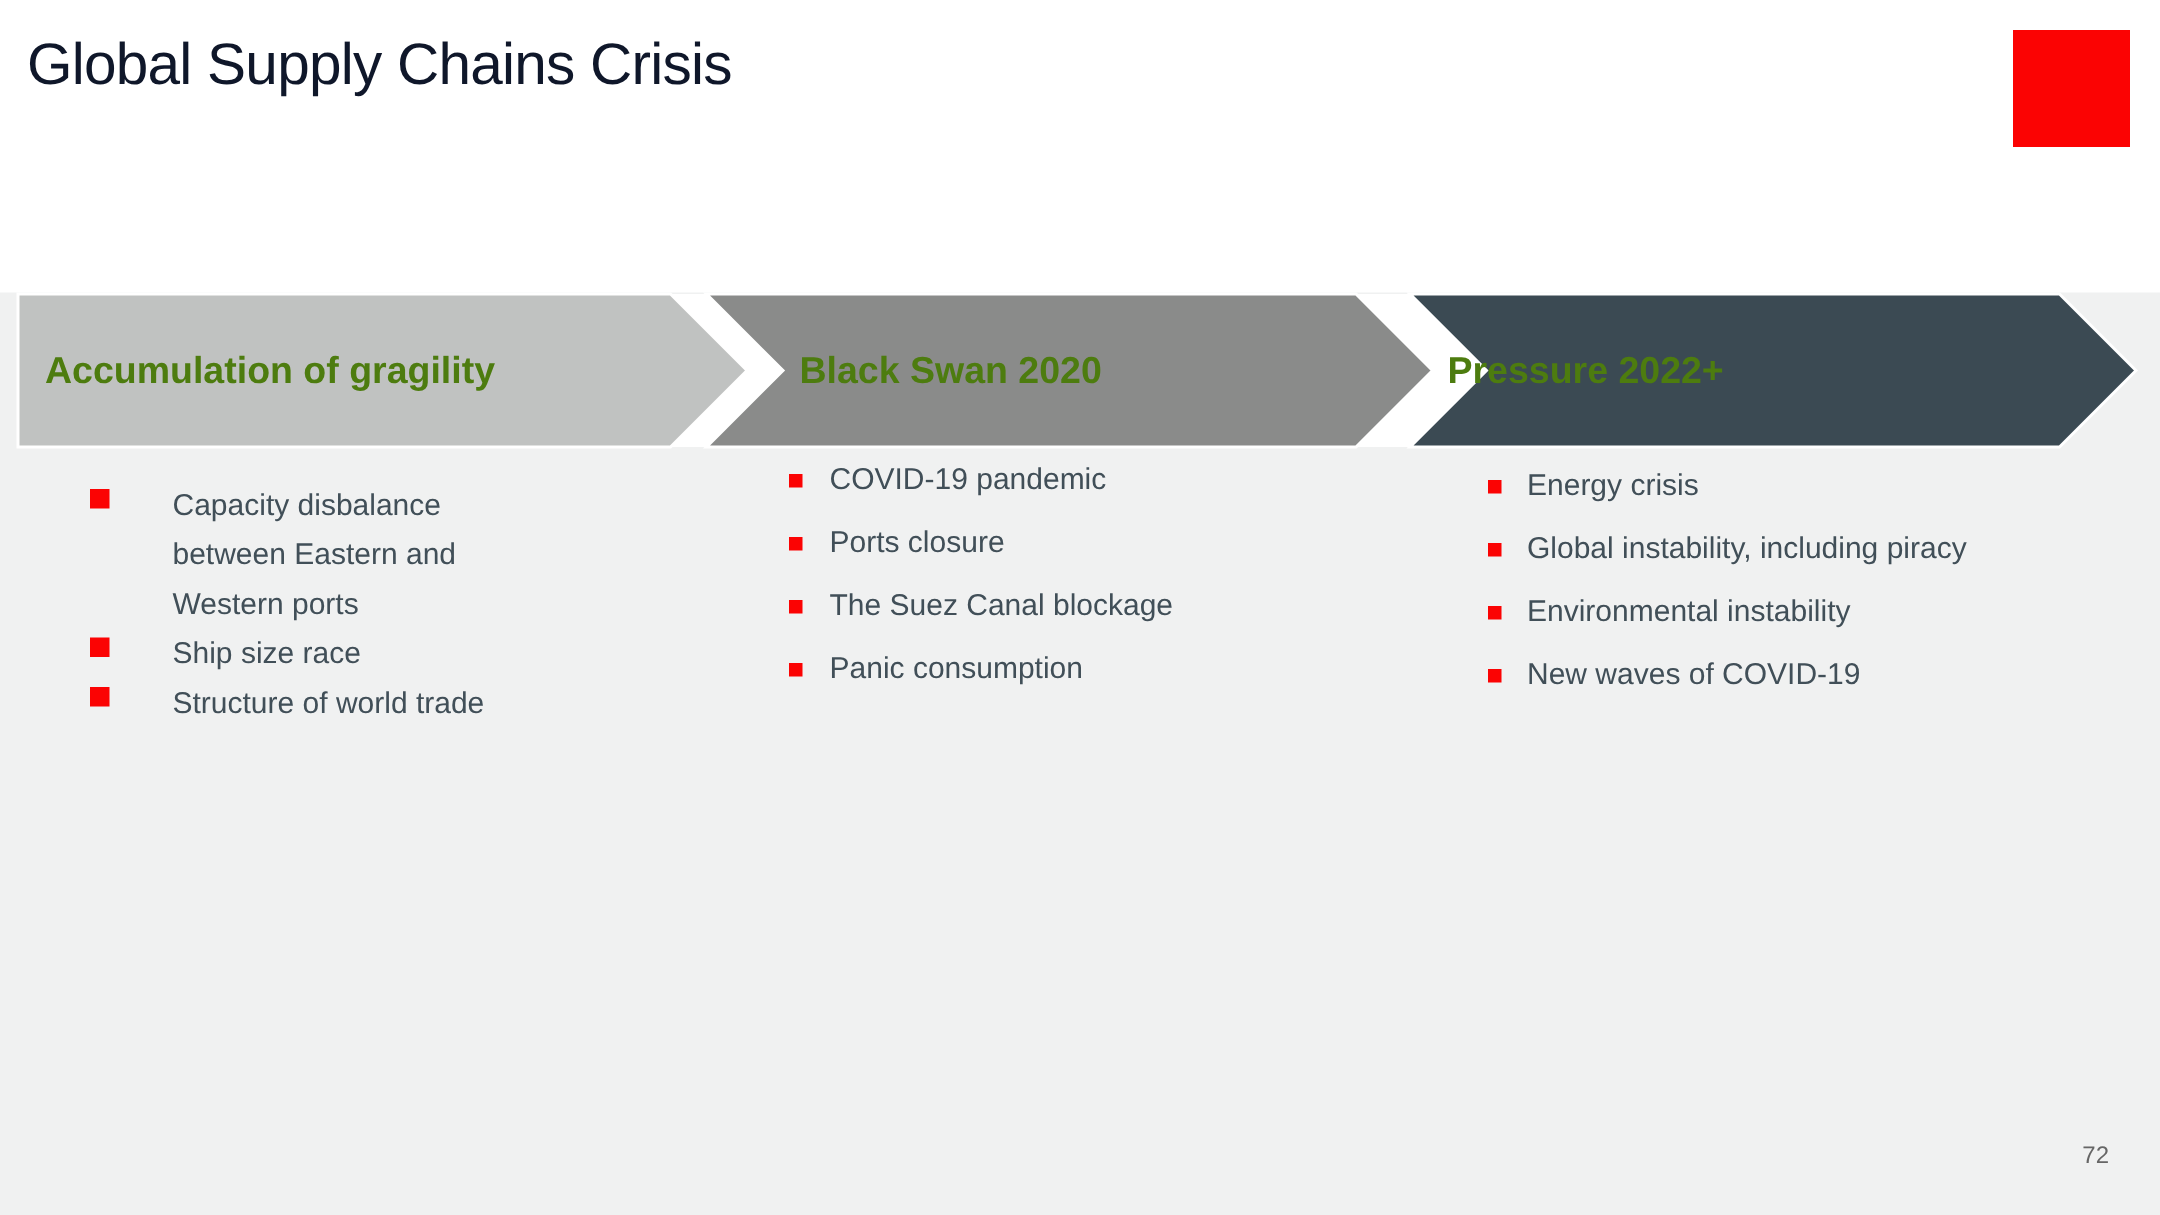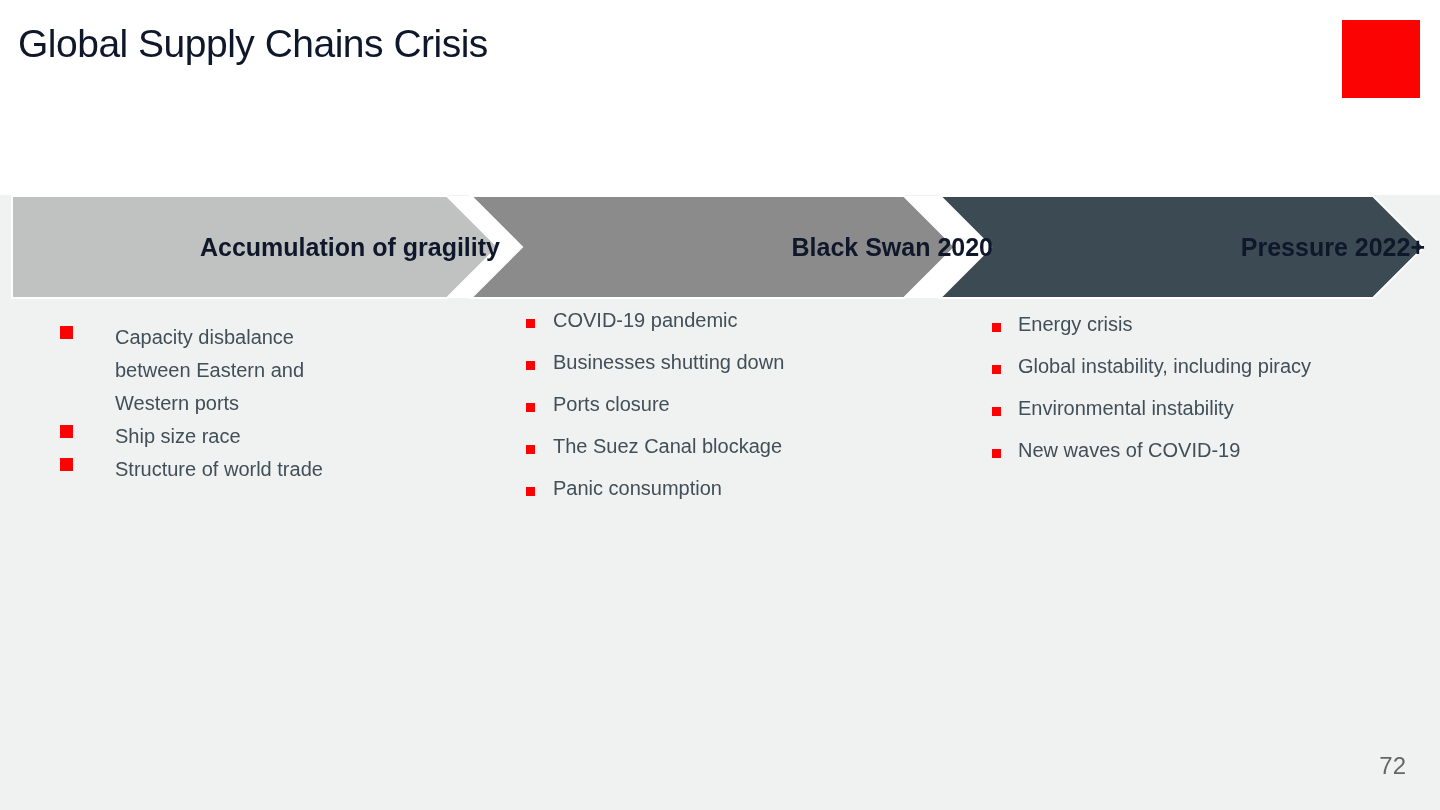--- a/index.html
+++ b/index.html
@@ -17,41 +17,41 @@
     font-size:39px;font-weight:400;letter-spacing:-0.5px;
     color:#0f172a;white-space:nowrap;
   }
   .brand-square{
     position:absolute;left:1342px;top:20px;width:78px;height:78px;
     background:#fb0303;
   }
   .arrows-svg{position:absolute;left:0;top:0;width:1440px;height:320px;}
   .arrow-label{
     position:absolute;height:102px;line-height:102px;top:196px;
-    text-align:right;color:#0f172a;font-weight:bold;font-size:25px;
+    text-align:left;color:#4d7c0f;font-weight:bold;font-size:25px;
     white-space:nowrap;
   }
   .label-1{left:30px;width:470px;}
   .label-2{left:533px;width:460px;}
   .label-3{left:965px;width:460px;}
   .col{position:absolute;color:#414f58;font-size:20px;}
   .col-1{left:60px;top:321px;width:315px;}
   .col-2{left:526px;top:310px;width:330px;}
   .col-3{left:992px;top:314px;width:360px;}
   .item{display:flex;align-items:flex-start;}
   .col-1 .item{line-height:33px;}
-  .col-2 .item,.col-3 .item{line-height:20px;margin-bottom:22px;align-items:center;}
+  .col-2 .item,.col-3 .item{line-height:20px;margin-bottom:22px;}
   .bullet-sq{flex:0 0 auto;background:#fb0303;display:block;}
   .col-1 .bullet-sq{width:13px;height:13px;margin-top:5px;margin-right:42px;}
   .col-2 .bullet-sq{width:9px;height:9px;margin-top:6px;margin-right:18px;}
   .col-3 .bullet-sq{width:9px;height:9px;margin-top:6px;margin-right:17px;}
   .item-text{display:block;}
   .page-number{
     position:absolute;right:34px;bottom:30px;
-    font-size:24px;color:#666666;
+    font-size:16px;color:#666666;
   }
 </style>
 </head>
 <body>
 
 <div class="bg-panel"></div>
 
 <div class="slide-title">Global Supply Chains Crisis</div>
 
 <div class="brand-square"></div>
@@ -83,24 +83,20 @@
   </div>
 </div>
 
 <div class="col col-2">
   <div class="item">
     <span class="bullet-sq"></span>
     <span class="item-text">COVID-19 pandemic</span>
   </div>
   <div class="item">
     <span class="bullet-sq"></span>
-    <span class="item-text">Businesses shutting down</span>
-  </div>
-  <div class="item">
-    <span class="bullet-sq"></span>
     <span class="item-text">Ports closure</span>
   </div>
   <div class="item">
     <span class="bullet-sq"></span>
     <span class="item-text">The Suez Canal blockage</span>
   </div>
   <div class="item">
     <span class="bullet-sq"></span>
     <span class="item-text">Panic consumption</span>
   </div>

